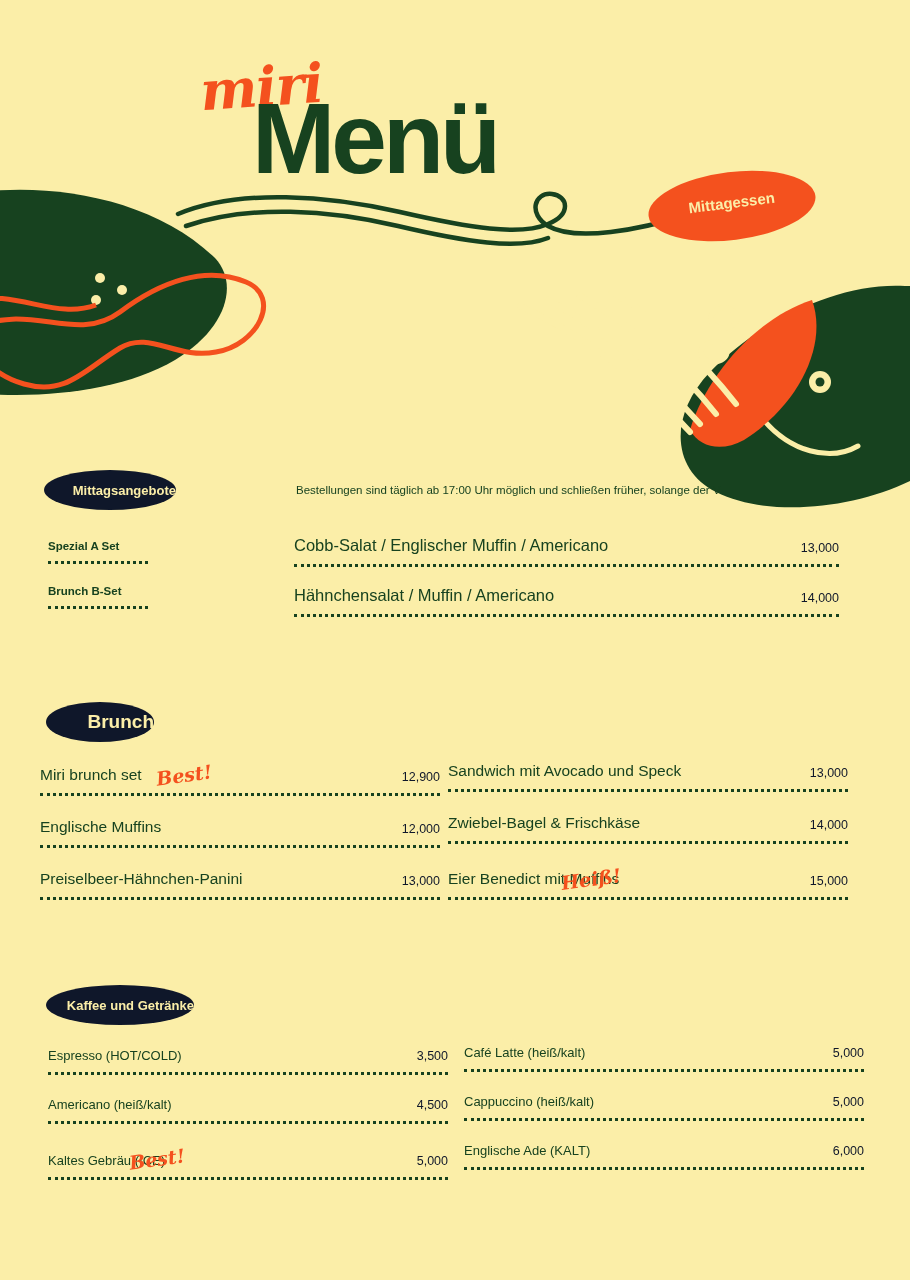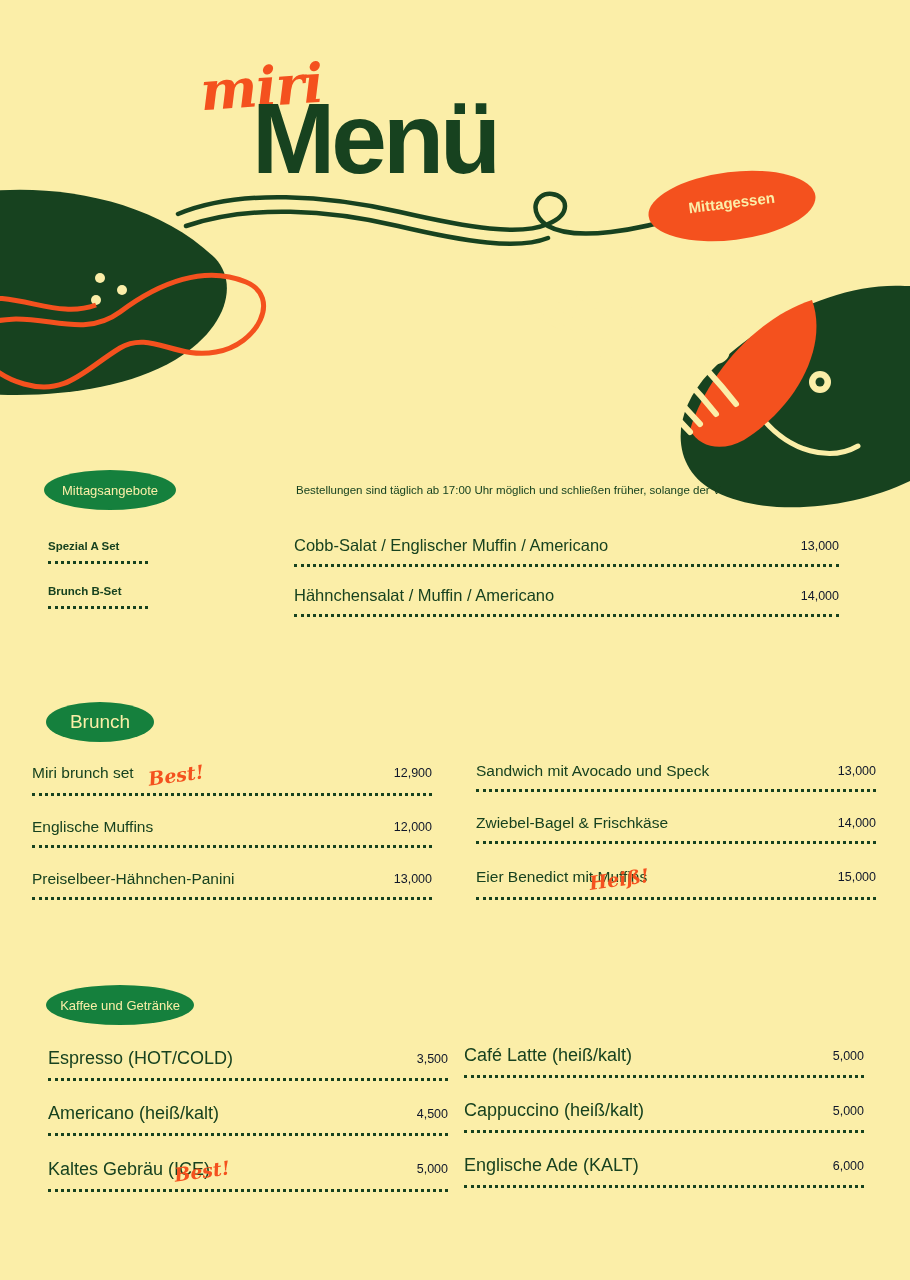--- a/index.html
+++ b/index.html
@@ -70,27 +70,27 @@
     top: 22px;
     text-align: center;
     color: #FBEEA8;
     font-size: 15px;
     font-weight: bold;
   }
 
   
   .pill {
     position: absolute;
-    background: #15803d;
+    background: #0f172a;
     border-radius: 50%;
     color: #FBEEA8;
     display: flex;
     align-items: center;
-    justify-content: center;
-    font-weight: normal;
+    justify-content: flex-end;
+    font-weight: bold;
     text-align: center;
   }
   .pill-lunch {
     left: 44px; top: 470px;
     width: 132px; height: 40px;
     font-size: 13px;
   }
   .pill-brunch {
     left: 46px; top: 702px;
     width: 108px; height: 40px;
@@ -112,21 +112,21 @@
     overflow: hidden;
   }
 
   
   .rows {
     position: absolute;
   }
   .row {
     position: relative;
     display: flex;
-    align-items: center;
+    align-items: flex-end;
     padding-bottom: 9px;
     border-bottom: 3px dotted #17421F;
     margin-bottom: 22px;
   }
   .row .name {
     flex: 0 0 auto;
     color: #17421F;
     white-space: nowrap;
   }
   .row .spacer { flex: 1 1 auto; }
@@ -161,28 +161,28 @@
   .lunch-right {
     position: absolute;
     left: 294px;
     top: 536px;
     width: 545px;
   }
   .lunch-right .name { font-size: 16.5px; }
   .lunch-right .row { margin-bottom: 19px; }
 
   
-  .brunch-left { left: 32px; top: 762px; width: 400px; }
-  .brunch-right { left: 476px; top: 762px; width: 400px; }
+  .brunch-left { left: 40px; top: 762px; width: 400px; }
+  .brunch-right { left: 448px; top: 762px; width: 400px; }
   .brunch-left .name, .brunch-right .name { font-size: 15.5px; }
 
   
   .coffee-left { left: 48px; top: 1048px; width: 400px; }
   .coffee-right { left: 464px; top: 1045px; width: 400px; }
-  .coffee-left .name, .coffee-right .name { font-size: 18px; }
+  .coffee-left .name, .coffee-right .name { font-size: 13px; }
   .coffee-left .row, .coffee-right .row { margin-bottom: 22px; }
 </style>
 </head>
 <body>
 
 <div class="page">
 
   <svg class="art" viewBox="0 0 910 540">
 
     <path d="M-40 195 C 40 180, 150 195, 215 258 C 240 285, 225 330, 175 360

